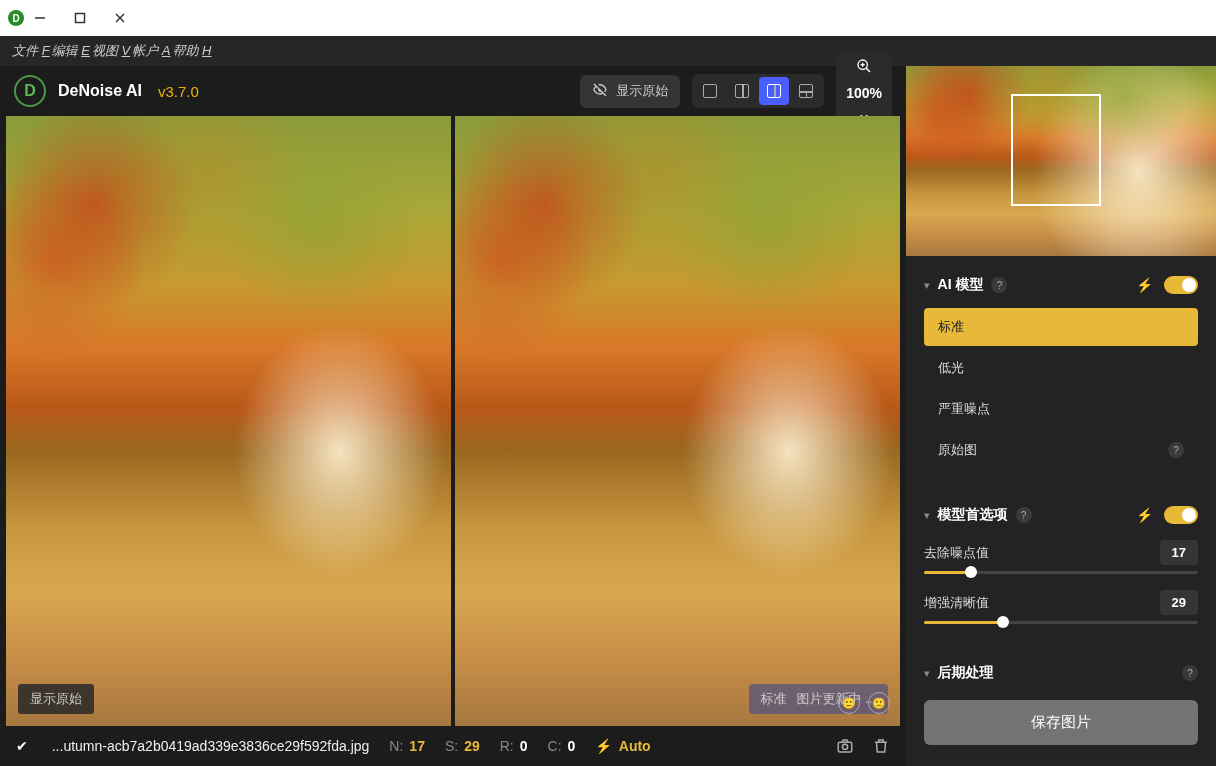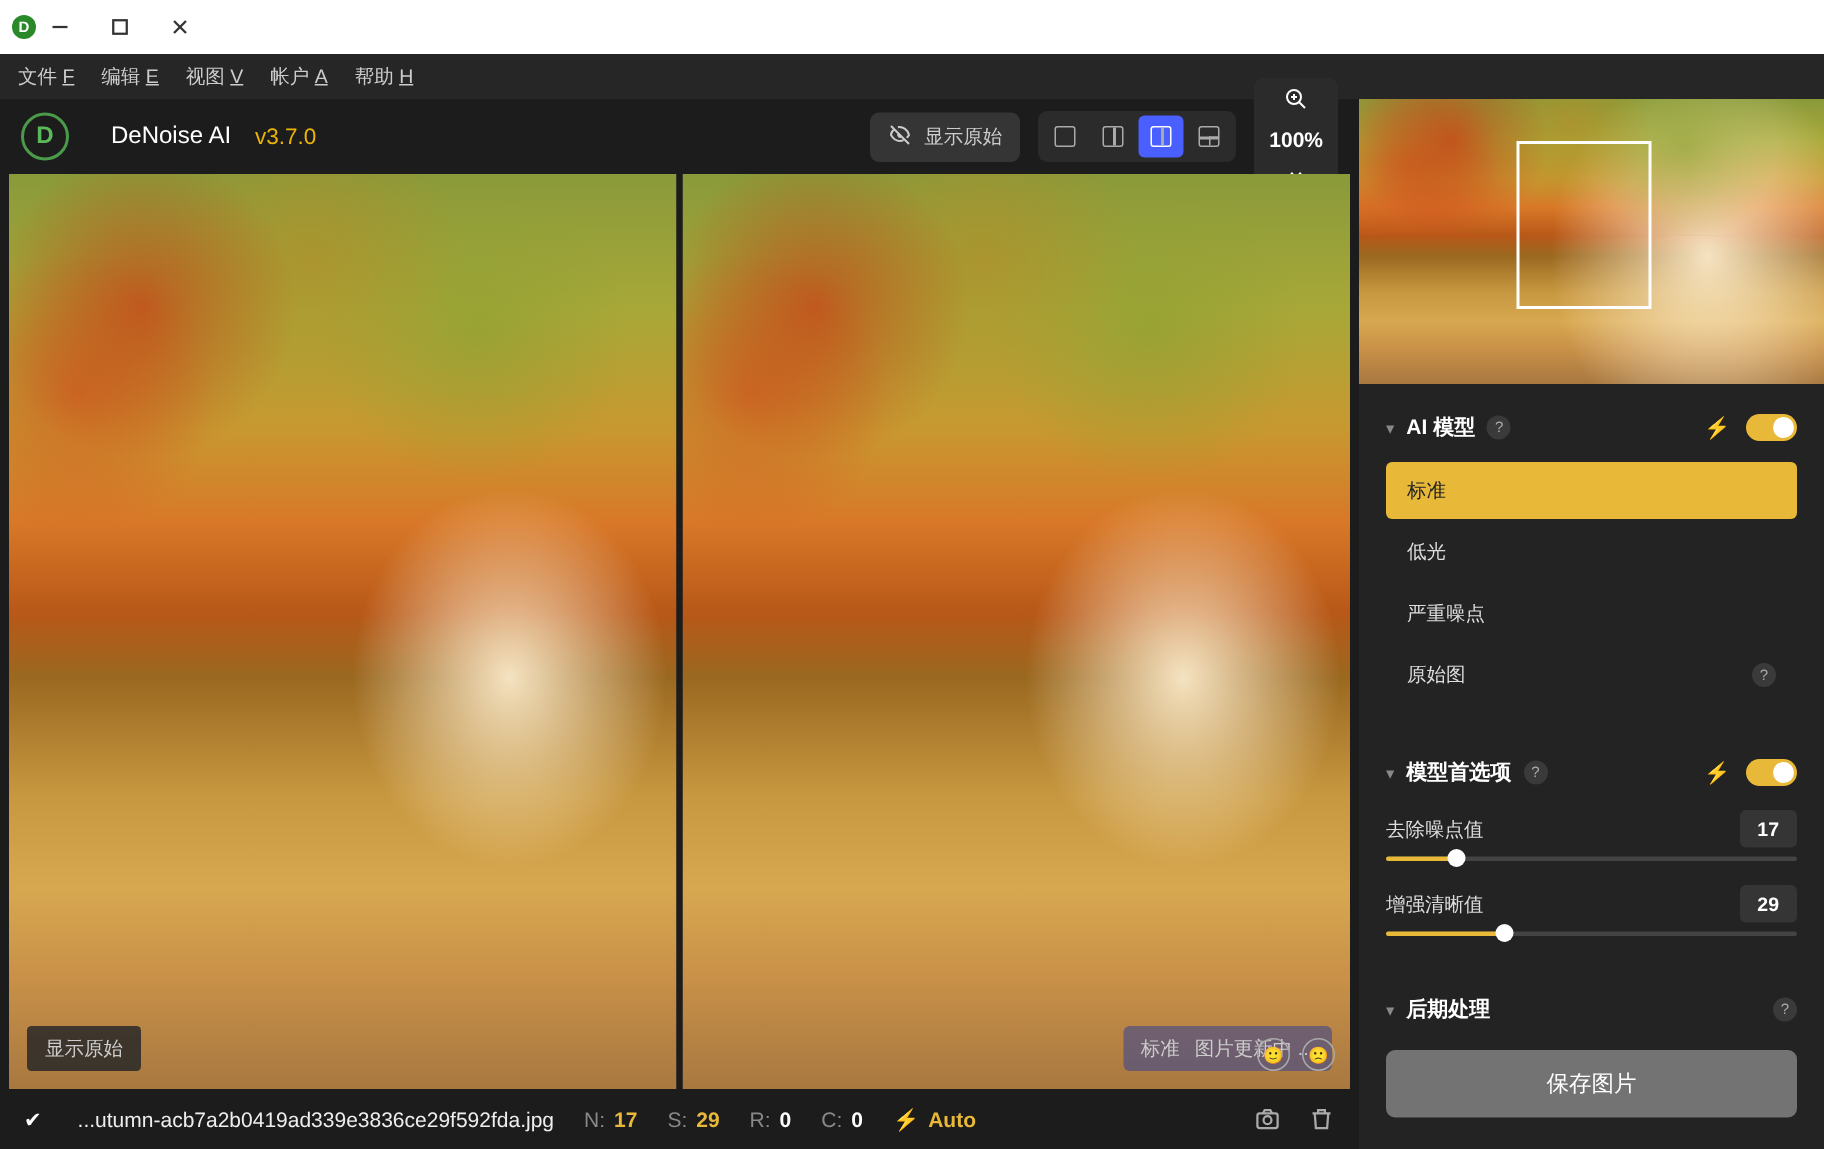--- a/index.html
+++ b/index.html
@@ -4,30 +4,30 @@
 <style>
 * { margin: 0; padding: 0; box-sizing: border-box; font-family: -apple-system, BlinkMacSystemFont, "Segoe UI", Arial, sans-serif; }
 body { background: #1a1a1a; color: #ccc; width: 1216px; height: 766px; overflow: hidden; }
 
 .titlebar { height: 36px; background: #fff; display: flex; align-items: center; padding: 0 8px; color: #333; font-size: 13px; }
 .titlebar .app-icon { width: 16px; height: 16px; background: #2a8a2a; border-radius: 50%; margin-right: 8px; display: flex; align-items: center; justify-content: center; color: #fff; font-size: 10px; font-weight: bold; }
 .titlebar .title-text { flex: 1; }
 .titlebar .win-controls { display: flex; gap: 24px; padding-right: 8px; }
 .titlebar .win-btn { width: 16px; height: 16px; cursor: pointer; display: flex; align-items: center; justify-content: center; font-size: 14px; }
 
-.menubar { height: 30px; background: #262626; display: flex; align-items: center; padding: 0 12px; gap: 18px; font-size: 13px; }
+.menubar { height: 30px; background: #262626; display: flex; align-items: center; padding: 0 12px; gap: 2px; font-size: 13px; font-style: italic; }
 .menubar .menu-item { cursor: pointer; }
 .menubar .menu-item .underline { text-decoration: underline; }
 
 .app-body { display: flex; height: 700px; }
 .main-area { flex: 1; display: flex; flex-direction: column; background: #1c1c1c; }
 
 .toolbar { height: 50px; display: flex; align-items: center; padding: 0 14px; gap: 12px; }
 .logo-badge { width: 32px; height: 32px; border: 2px solid #4a9a4a; border-radius: 50%; display: flex; align-items: center; justify-content: center; color: #5aba5a; font-weight: bold; font-size: 16px; }
-.app-name { font-size: 16px; font-weight: 400; color: #fff; margin-left: 16px; }
+.app-name { font-size: 16px; font-weight: 700; color: #fff; }
 .app-version { font-size: 15px; color: #eab308; margin-left: 4px; }
 .toolbar-spacer { flex: 1; }
 .pill-btn { background: #353535; border-radius: 6px; padding: 7px 12px; display: flex; align-items: center; gap: 8px; font-size: 13px; cursor: pointer; }
 .viewmode-group { display: flex; background: #2b2b2b; border-radius: 6px; padding: 3px; gap: 2px; }
 .viewmode-btn { width: 30px; height: 28px; display: flex; align-items: center; justify-content: center; border-radius: 4px; cursor: pointer; }
 .viewmode-btn.active { background: #4a5fff; }
 .viewmode-icon { width: 14px; height: 14px; border: 1.5px solid #aaa; border-radius: 2px; position: relative; }
 .viewmode-icon.split::after { content: ''; position: absolute; left: 50%; top: 0; bottom: 0; width: 1.5px; background: #aaa; }
 .viewmode-icon.quad::after { content: ''; position: absolute; inset: 0; border-left: 1.5px solid #aaa; border-top: 1.5px solid #aaa; left: 50%; top: 50%; }
 .viewmode-icon.quad::before { content: ''; position: absolute; top: 50%; left: 0; right: 0; height: 1.5px; background: #aaa; }

